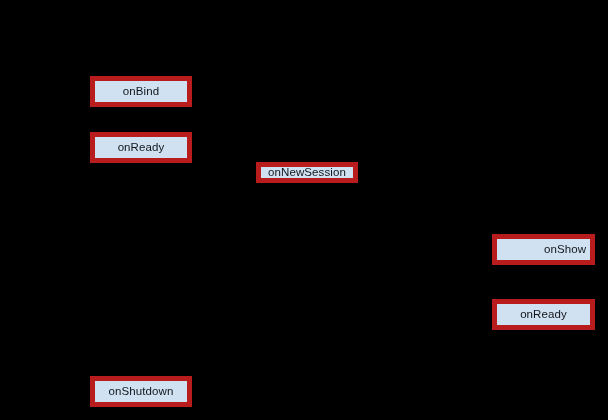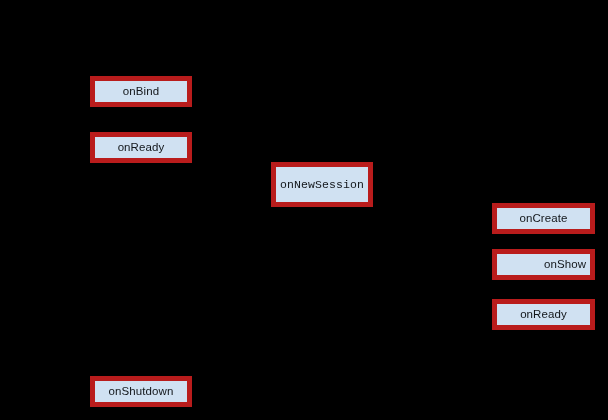--- a/index.html
+++ b/index.html
@@ -45,29 +45,26 @@
 <div id="diagram-canvas">
 
   <div class="node-box" style="left:90px; top:76px; width:102px; height:31px;">
     <span class="node-label">onBind</span>
   </div>
 
   <div class="node-box" style="left:90px; top:132px; width:102px; height:31px;">
     <span class="node-label">onReady</span>
   </div>
 
-  <div class="node-box" style="left:271px; top:162px; width:102px; height:45px;font-family:Liberation Mono, monospace;">
+  <div class="node-box" style="left:256px; top:162px; width:102px; height:21px;">
     <span class="node-label">onNewSession</span>
   </div>
 
-  <div class="node-box" style="left:492px; top:203px; width:103px; height:31px;">
-    <span class="node-label">onCreate</span>
-  </div>
 
-  <div class="node-box" style="left:492px; top:249px; width:103px; height:31px;padding-left:43px;">
+  <div class="node-box" style="left:492px; top:234px; width:103px; height:31px;padding-left:43px;">
     <span class="node-label">onShow</span>
   </div>
 
   <div class="node-box" style="left:492px; top:299px; width:103px; height:31px;">
     <span class="node-label">onReady</span>
   </div>
 
   <div class="node-box" style="left:90px; top:376px; width:102px; height:31px;">
     <span class="node-label">onShutdown</span>
   </div>

